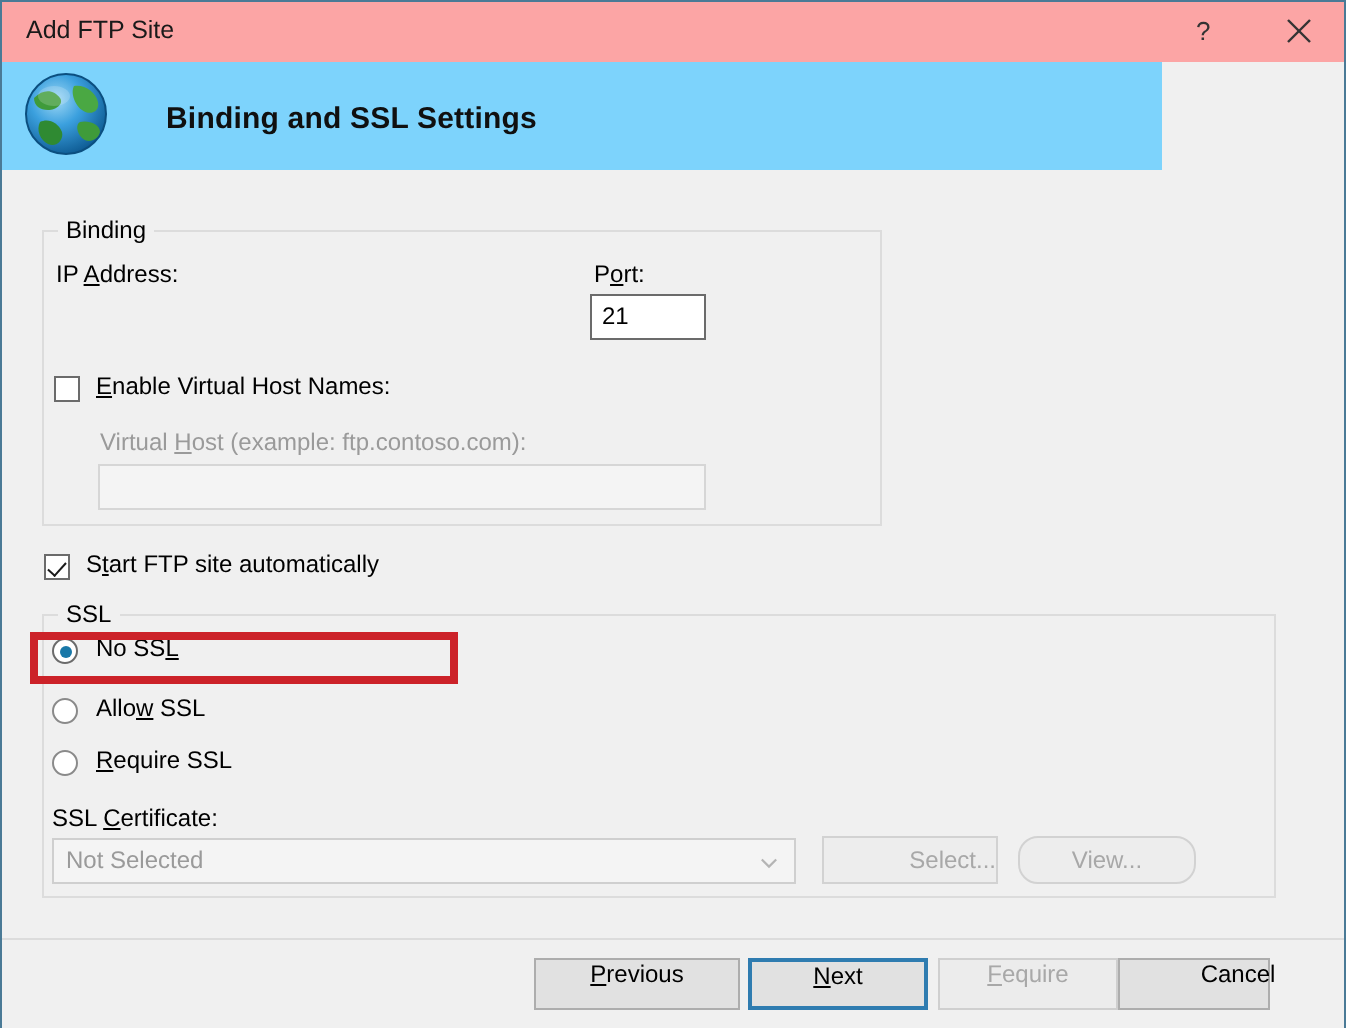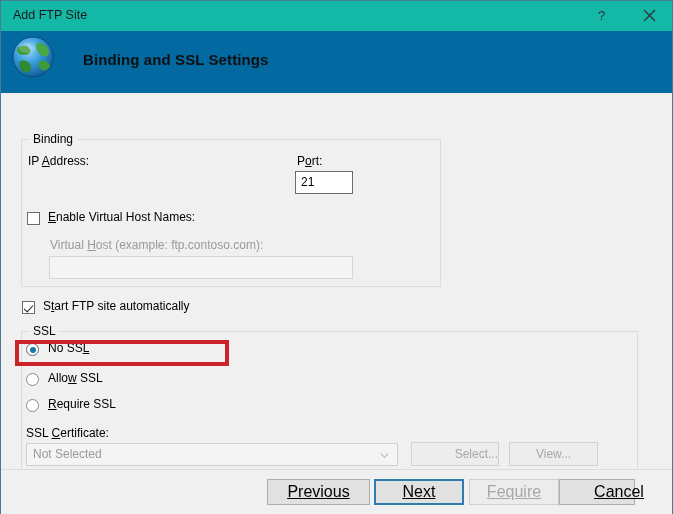--- a/index.html
+++ b/index.html
@@ -24,21 +24,21 @@
     border: 1px solid #4a7a96;
     background: #f0f0f0;
   }
 
   
   .titlebar {
     position: absolute;
     left: 0; top: 0;
     width: 671px;
     height: 30px;
-    background: #14b8a6;
+    background: #fca5a5;
   }
   .titlebar-text {
     position: absolute;
     left: 12px; top: 7px;
     font-size: 12.5px;
     color: #1a1a1a;
     white-space: nowrap;
   }
   .title-btn {
     position: absolute;
@@ -51,23 +51,23 @@
     color: #333333;
     background: transparent;
   }
   .help-btn { right: 52px; font-size: 14px; }
   .close-btn { right: 6px; font-size: 16px; font-weight: 300; }
 
   
   .header {
     position: absolute;
     left: 0; top: 30px;
-    width: 671px;
+    width: 580px;
     height: 62px;
-    background: #0369a1;
+    background: #7dd3fc;
   }
   .globe {
     position: absolute;
     left: 9px; top: 2px;
     width: 46px; height: 46px;
   }
   .header-title {
     position: absolute;
     left: 82px; top: 20px;
     font-size: 15px;
@@ -80,21 +80,21 @@
     position: absolute;
     left: 0; top: 91px;
     width: 671px;
     height: 1px;
     background: #dcdcdc;
   }
 
   
   .body-area {
     position: absolute;
-    left: 0; top: 108px;
+    left: 0; top: 84px;
     width: 671px;
     height: 376px;
     background: #f0f0f0;
   }
 
   
   .groupbox {
     position: absolute;
     box-sizing: border-box;
     border: 1px solid #dcdcdc;
@@ -215,25 +215,24 @@
   }
 
   
   .btn {
     position: absolute;
     box-sizing: border-box;
     border: 1px solid #adadad;
     background: #e1e1e1;
     height: 26px;
     display: flex;
-    align-items: center;
+    align-items: flex-start;
     justify-content: center;
-    font-size: 16px;
-    color: #000000;
-    text-decoration: underline;
+    font-size: 12px;
+    color: #000000;
   }
   .btn.default {
     border: 2px solid #2f7cb0;
     background: #e1e1e1;
   }
   .btn.disabled {
     border-color: #cfcfcf;
     background: #ececec;
     color: #a8a8a8;
   }
@@ -375,21 +374,21 @@
       <div class="combo-text">Not Selected</div>
       <svg class="chev" viewBox="0 0 10 10">
         <polyline points="1,3 5,7 9,3" fill="none" stroke="#b4b4b4" stroke-width="1.2"></polyline>
       </svg>
     </div>
 
     <div class="btn-sm" style="left:410px; top:333px; width:88px;justify-content:flex-end;">
       <span>Select...</span>
     </div>
 
-    <div class="btn-sm" style="left:508px; top:333px; width:89px;">
+    <div class="btn-sm" style="left:508px; top:333px; width:89px;border-radius:10px;">
       <span>View...</span>
     </div>
 
     <div class="annot-box" style="left:14px; top:231px; width:214px; height:26px;"></div>
 
   </div>
 
   <div class="footer">
     <div class="footer-rule"></div>
 

